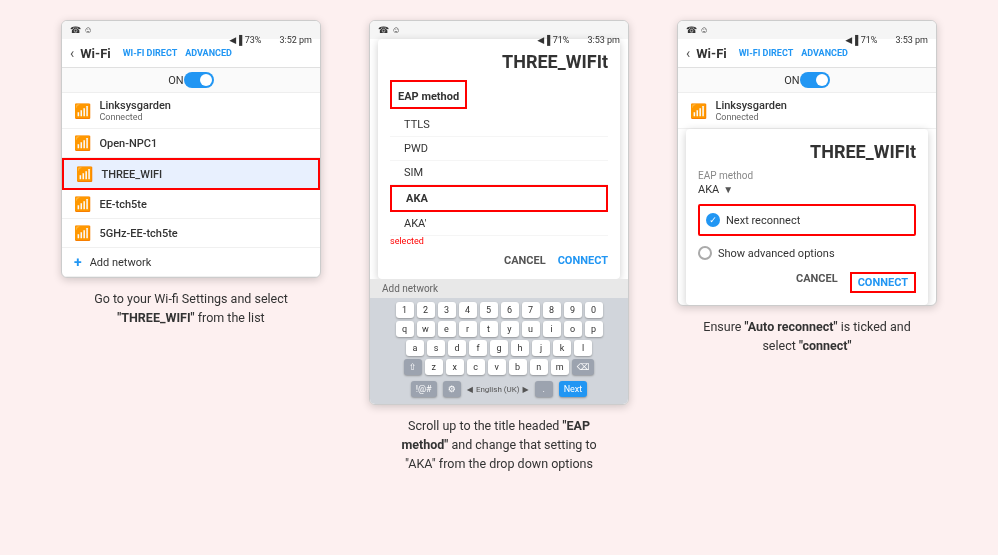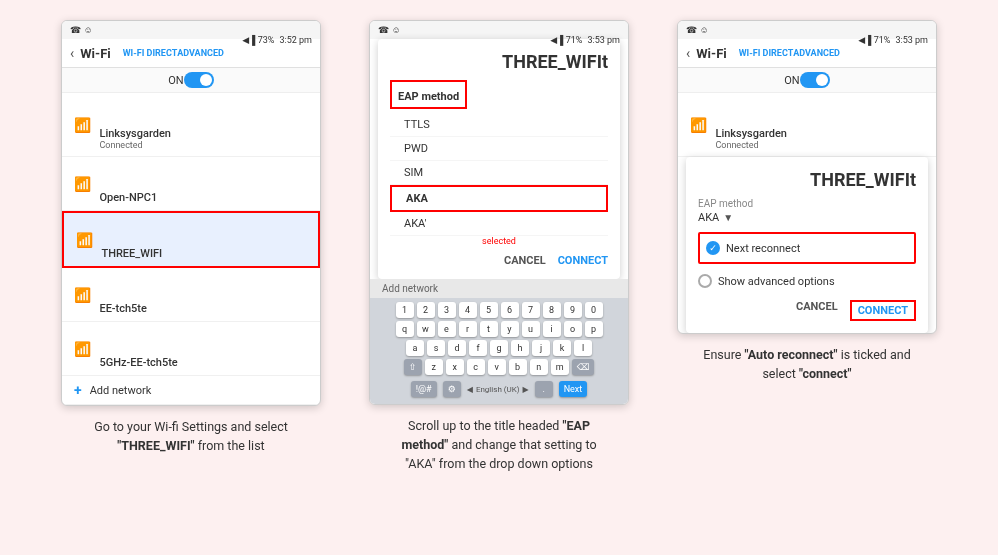--- a/index.html
+++ b/index.html
@@ -39,33 +39,33 @@
       background: #f5f5f5;
       display: flex;
       justify-content: space-between;
       align-items: center;
       padding: 2px 8px;
       font-size: 9px;
       color: #333;
       height: 18px;
     }
     .status-bar .left { display: flex; gap: 4px; align-items: center; }
-    .status-bar .right { display: flex; gap: 5px; align-items: flex-start; margin-top: 20px; }
+    .status-bar .right { display: flex; gap: 18px; align-items: flex-start; margin-top: 20px; }
     
     .nav-bar {
       background: #fff;
       display: flex;
       align-items: center;
       padding: 6px 8px;
       border-bottom: 1px solid #e0e0e0;
       gap: 6px;
     }
     .nav-bar .back-arrow { font-size: 14px; color: #555; }
     .nav-bar .title { font-size: 13px; font-weight: bold; color: #333; flex: 0 0 auto; }
-    .nav-bar .tabs { display: flex; gap: 0; margin-left: 6px; }
+    .nav-bar .tabs { display: flex; gap: 8px; margin-left: 6px; }
     .nav-bar .tab { font-size: 9px; color: #2196f3; font-weight: bold; }
     
     .on-row {
       display: flex;
       justify-content: center;
       align-items: center;
       padding: 4px 12px;
       background: #fafafa;
       border-bottom: 1px solid #eee;
     }
@@ -90,21 +90,21 @@
     
     .network-item {
       display: flex;
       align-items: center;
       padding: 6px 12px;
       gap: 8px;
       border-bottom: 1px solid #f0f0f0;
     }
     .network-item.selected { background: #e8f0fe; border: 2px solid red; }
     .network-item .wifi-icon { font-size: 14px; color: #555; }
-    .network-item .net-info { display: flex; flex-direction: column; margin-top: 28px; }
+    .network-item .net-info { display: flex; flex-direction: column; }
     .network-item .net-name { font-size: 11px; color: #333; font-weight: 500; }
     .network-item .net-status { font-size: 9px; color: #666; }
     .network-item .add-label { font-size: 11px; color: #333; }
     .dialog-box {
       background: #fff;
       margin: 0 8px;
       border-radius: 4px;
       padding: 12px;
       box-shadow: 0 2px 8px rgba(0,0,0,0.2);
     }
@@ -312,21 +312,21 @@
         </div>
         
         <div class="dropdown-list">
           <div class="dropdown-item">TTLS</div>
           <div class="dropdown-item">PWD</div>
           <div class="dropdown-item">SIM</div>
           <div class="dropdown-item aka-selected">AKA</div>
           <div class="dropdown-item">AKA'</div>
         </div>
         
-        <div style="font-size:9px;color:red;text-align:center;margin-bottom:4px;">selected</div>
+        <div style="font-size:9px;color:red;text-align:left;margin-bottom:4px;">selected</div>
         <div class="dialog-actions">
           <span class="btn-cancel">CANCEL</span>
           <span class="btn-connect">CONNECT</span>
         </div>
       </div>
 
       <div style="background:#e8e8e8; padding:4px 12px; font-size:10px; color:#666;">Add network</div>
 
       <div class="keyboard">
         <div class="key-row">

